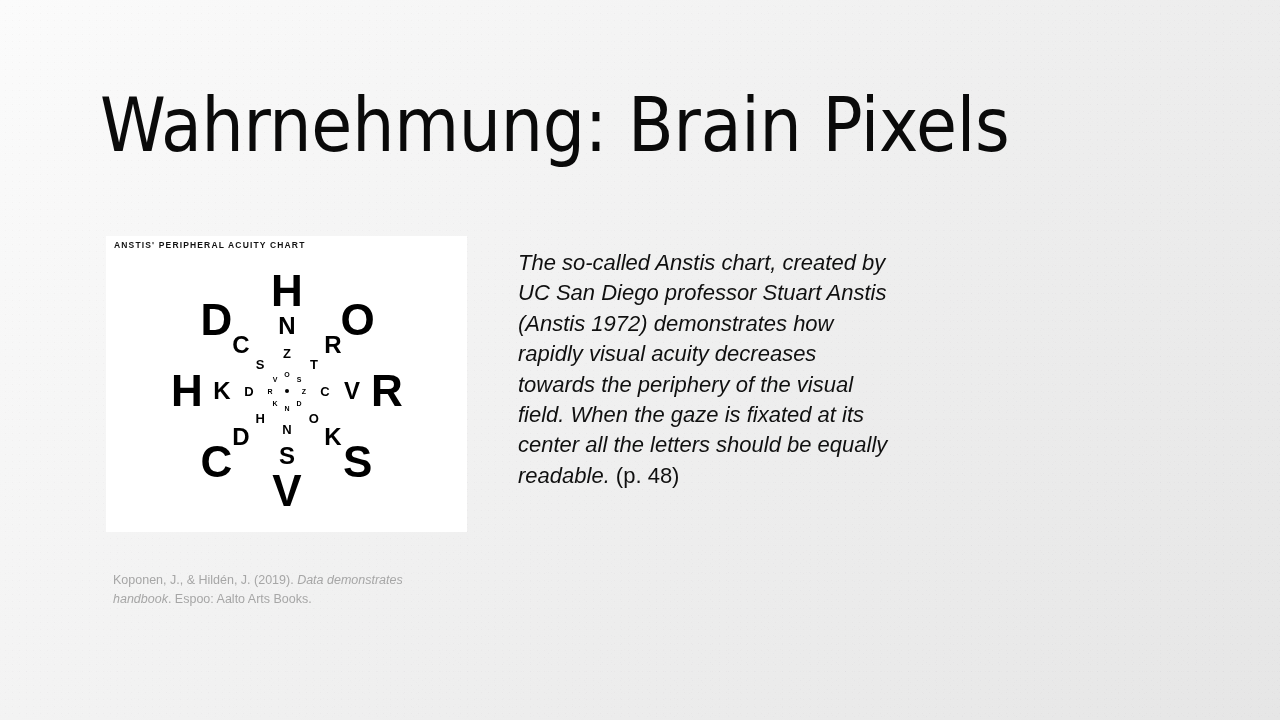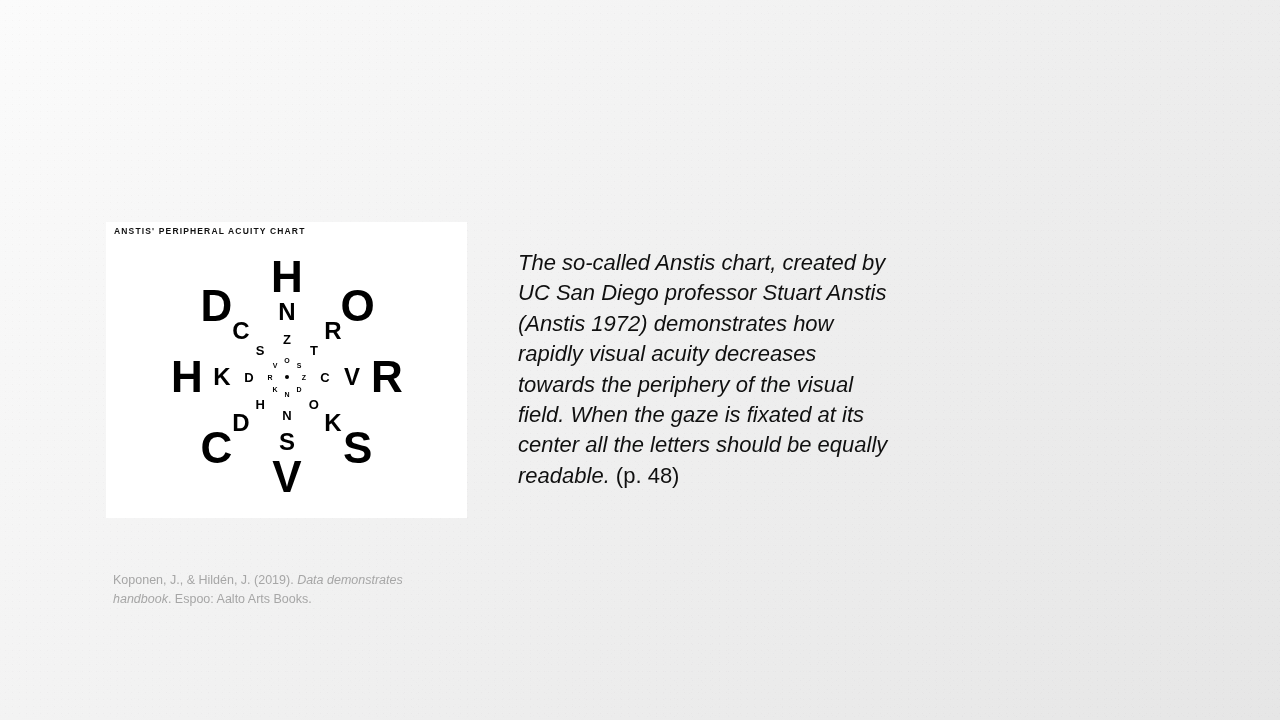--- a/index.html
+++ b/index.html
@@ -61,21 +61,21 @@
     color: #0a0a0a;
     font-family: "DejaVu Sans Condensed", "Liberation Sans Narrow", "Liberation Sans", sans-serif;
     font-stretch: condensed;
     white-space: nowrap;
   }
 
   
   .figure {
     position: absolute;
     left: 106px;
-    top: 222px;
+    top: 236px;
     width: 361px;
     height: 296px;
     background: #ffffff;
   }
   .figure-caption {
     position: absolute;
     left: 8px;
     top: 4px;
     font-size: 8.5px;
     font-weight: bold;
@@ -141,20 +141,21 @@
     font-style: italic;
   }
 </style>
 </head>
 <body>
 
 <div class="slide">
   <div class="slide-noise"></div>
   <div class="slide-noise-2"></div>
 
+  <h1 class="title">Wahrnehmung: Brain Pixels</h1>
 
   <div class="figure">
     <div class="figure-caption">ANSTIS' PERIPHERAL ACUITY CHART</div>
     <div class="acuity-chart" id="acuity-chart">
         <span class="cell" style="left: 168.981px; top: 128.981px; font-size: 7px;">V</span>
         <span class="cell" style="left: 181px; top: 124px; font-size: 7px;">O</span>
         <span class="cell" style="left: 193.019px; top: 128.981px; font-size: 7px;">S</span>
         <span class="cell" style="left: 164px; top: 141px; font-size: 7px;">R</span>
         <span class="cell" style="left: 198px; top: 141px; font-size: 7px;">Z</span>
         <span class="cell" style="left: 168.981px; top: 153.019px; font-size: 7px;">K</span>

